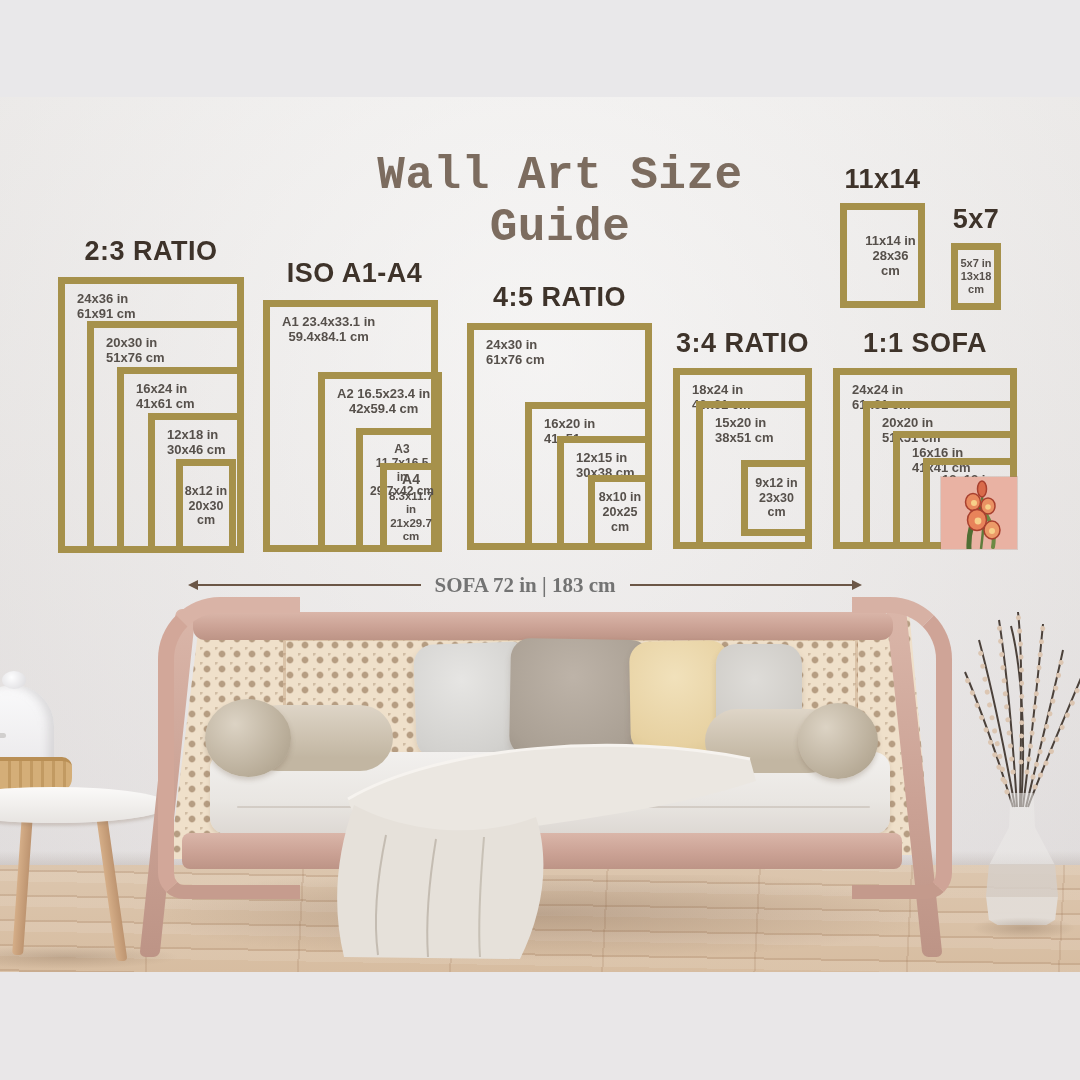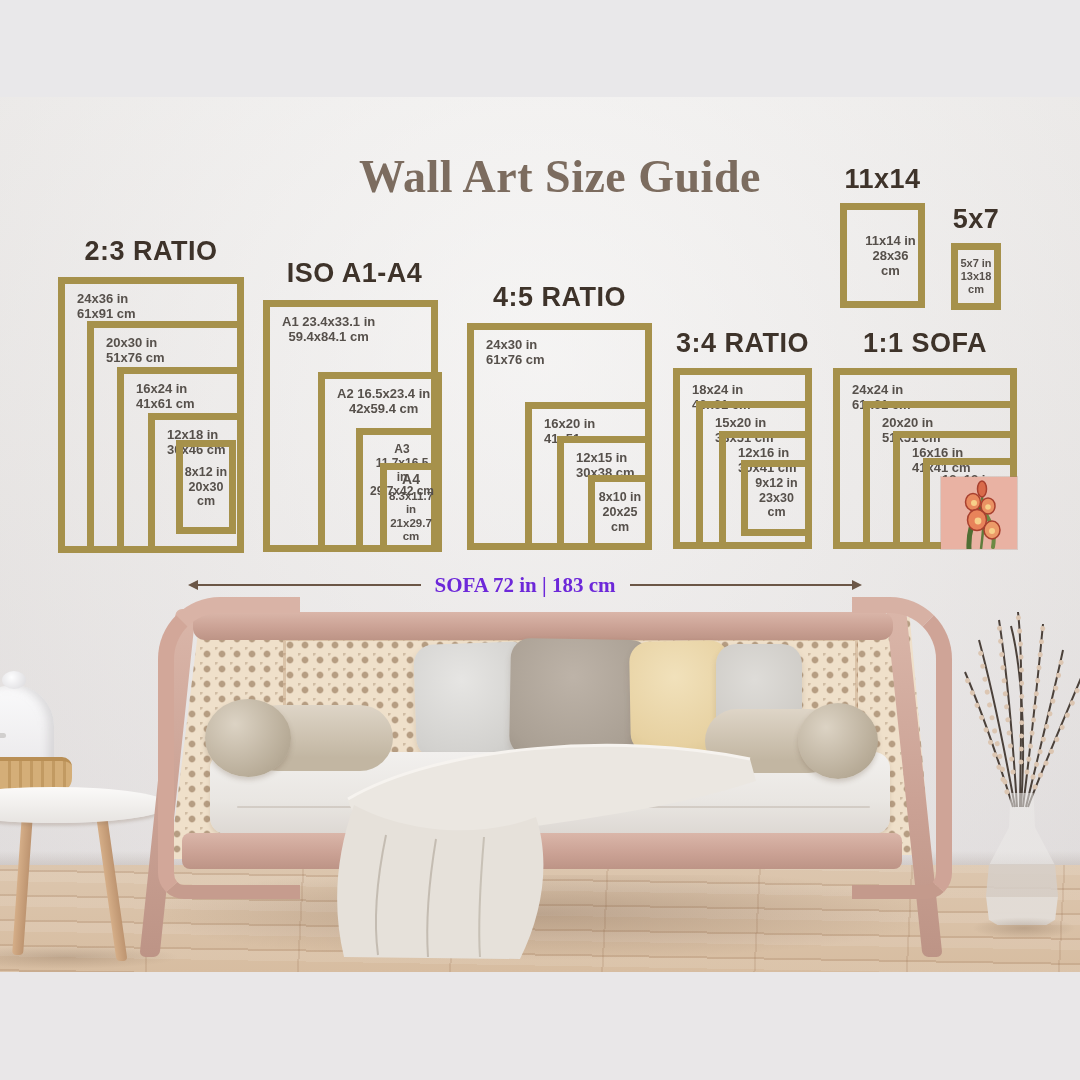--- a/index.html
+++ b/index.html
@@ -77,36 +77,36 @@
   
   .branches-svg{position:absolute;left:935px;top:505px;width:175px;height:210px;}
   .vase{position:absolute;left:986px;top:696px;width:72px;height:132px;
         clip-path:polygon(34% 0,66% 0,68% 26%,96% 55%,100% 78%,96% 96%,84% 100%,16% 100%,4% 96%,0 78%,4% 55%,32% 26%);
         background:linear-gradient(180deg,rgba(236,234,232,.55) 0 54%,rgba(214,207,201,.85) 54% 79%,rgba(226,220,214,.98) 79%);}
   .vase-shadow{position:absolute;left:972px;top:820px;width:104px;height:22px;
                background:radial-gradient(ellipse,rgba(110,85,65,.28),rgba(110,85,65,0) 70%);}
   
   .guide{position:absolute;inset:0;}
   .page-title{position:absolute;left:330px;top:150px;width:460px;text-align:center;
-              font-family:Liberation Serif, serif;font-weight:700;font-size:46px;color:#7c6c5f;letter-spacing:.5px;}
+              font-family:Liberation Mono, monospace;font-weight:700;font-size:46px;color:#7c6c5f;letter-spacing:.5px;}
   .gheader{position:absolute;text-align:center;font-weight:800;font-size:27px;color:#3e332a;letter-spacing:.5px;white-space:nowrap;}
   .frame{position:absolute;box-sizing:border-box;border:7px solid #a6914b;background:transparent;}
   .flabel{position:absolute;top:7px;left:12px;font-size:13px;font-weight:700;color:#56504b;line-height:1.18;text-align:left;}
   .flabel.iso{text-align:center;}
   .frame.center .flabel{position:absolute;inset:0;display:flex;flex-direction:column;align-items:center;justify-content:center;
                         text-align:center;font-size:12.5px;left:0;top:0;}
   .a4-name{font-size:14px;margin-bottom:2px;}
   .art-print{position:absolute;left:941px;top:477px;width:76px;height:72px;z-index:6;box-shadow:0 0 0 1px rgba(170,120,100,.25);}
   .measure{position:absolute;left:190px;top:572px;width:670px;height:26px;display:flex;align-items:center;gap:14px;}
   .mline{flex:1;height:2px;background:#6b5646;position:relative;}
   .mline.l::before{content:"";position:absolute;left:-2px;top:-4.5px;width:0;height:0;
                    border-top:5px solid transparent;border-bottom:5px solid transparent;border-right:10px solid #6b5646;}
   .mline.r::after{content:"";position:absolute;right:-2px;top:-4.5px;width:0;height:0;
                   border-top:5px solid transparent;border-bottom:5px solid transparent;border-left:10px solid #6b5646;}
-  .m-text{font-family:"Liberation Serif",serif;font-size:21px;font-weight:600;color:#6d28d9;white-space:nowrap;}
+  .m-text{font-family:"Liberation Serif",serif;font-size:21px;font-weight:600;color:#737373;white-space:nowrap;}
   .band-bottom{position:absolute;left:0;top:972px;width:1080px;height:108px;background:#e9e7e8;}
 </style>
 </head>
 <body>
 
 <div class="canvas">
 
   <div class="photo">
     <div class="wall-vignette"></div>
     <div class="wall-shadow"></div>
@@ -202,21 +202,21 @@
           <div>16x24 in</div>
           <div>41x61 cm</div>
         </div>
     </div>
     <div class="frame" style="left:148px;top:413px;width:96px;height:140px;">
       <div class="flabel">
           <div>12x18 in</div>
           <div>30x46 cm</div>
         </div>
     </div>
-    <div class="frame center" style="left:176px;top:440px;width:60px;height:94px;">
+    <div class="frame center" style="left:176px;top:459px;width:60px;height:94px;">
       <div class="flabel">
           <div>8x12 in</div>
           <div>20x30</div>
           <div>cm</div>
         </div>
     </div>
 
     <div class="gheader" style="left:267px;top:258px;width:175px;">ISO A1-A4</div>
     <div class="frame" style="left:263px;top:300px;width:175px;height:252px;">
       <div class="flabel iso">
@@ -276,26 +276,20 @@
     <div class="frame" style="left:673px;top:368px;width:139px;height:181px;">
       <div class="flabel">
           <div>18x24 in</div>
           <div>46x61 cm</div>
         </div>
     </div>
     <div class="frame" style="left:696px;top:401px;width:116px;height:148px;">
       <div class="flabel">
           <div>15x20 in</div>
           <div>38x51 cm</div>
-        </div>
-    </div>
-    <div class="frame" style="left:719px;top:431px;width:93px;height:118px;">
-      <div class="flabel">
-          <div>12x16 in</div>
-          <div>30x41 cm</div>
         </div>
     </div>
     <div class="frame center" style="left:741px;top:460px;width:71px;height:76px;">
       <div class="flabel">
           <div>9x12 in</div>
           <div>23x30</div>
           <div>cm</div>
         </div>
     </div>
 

